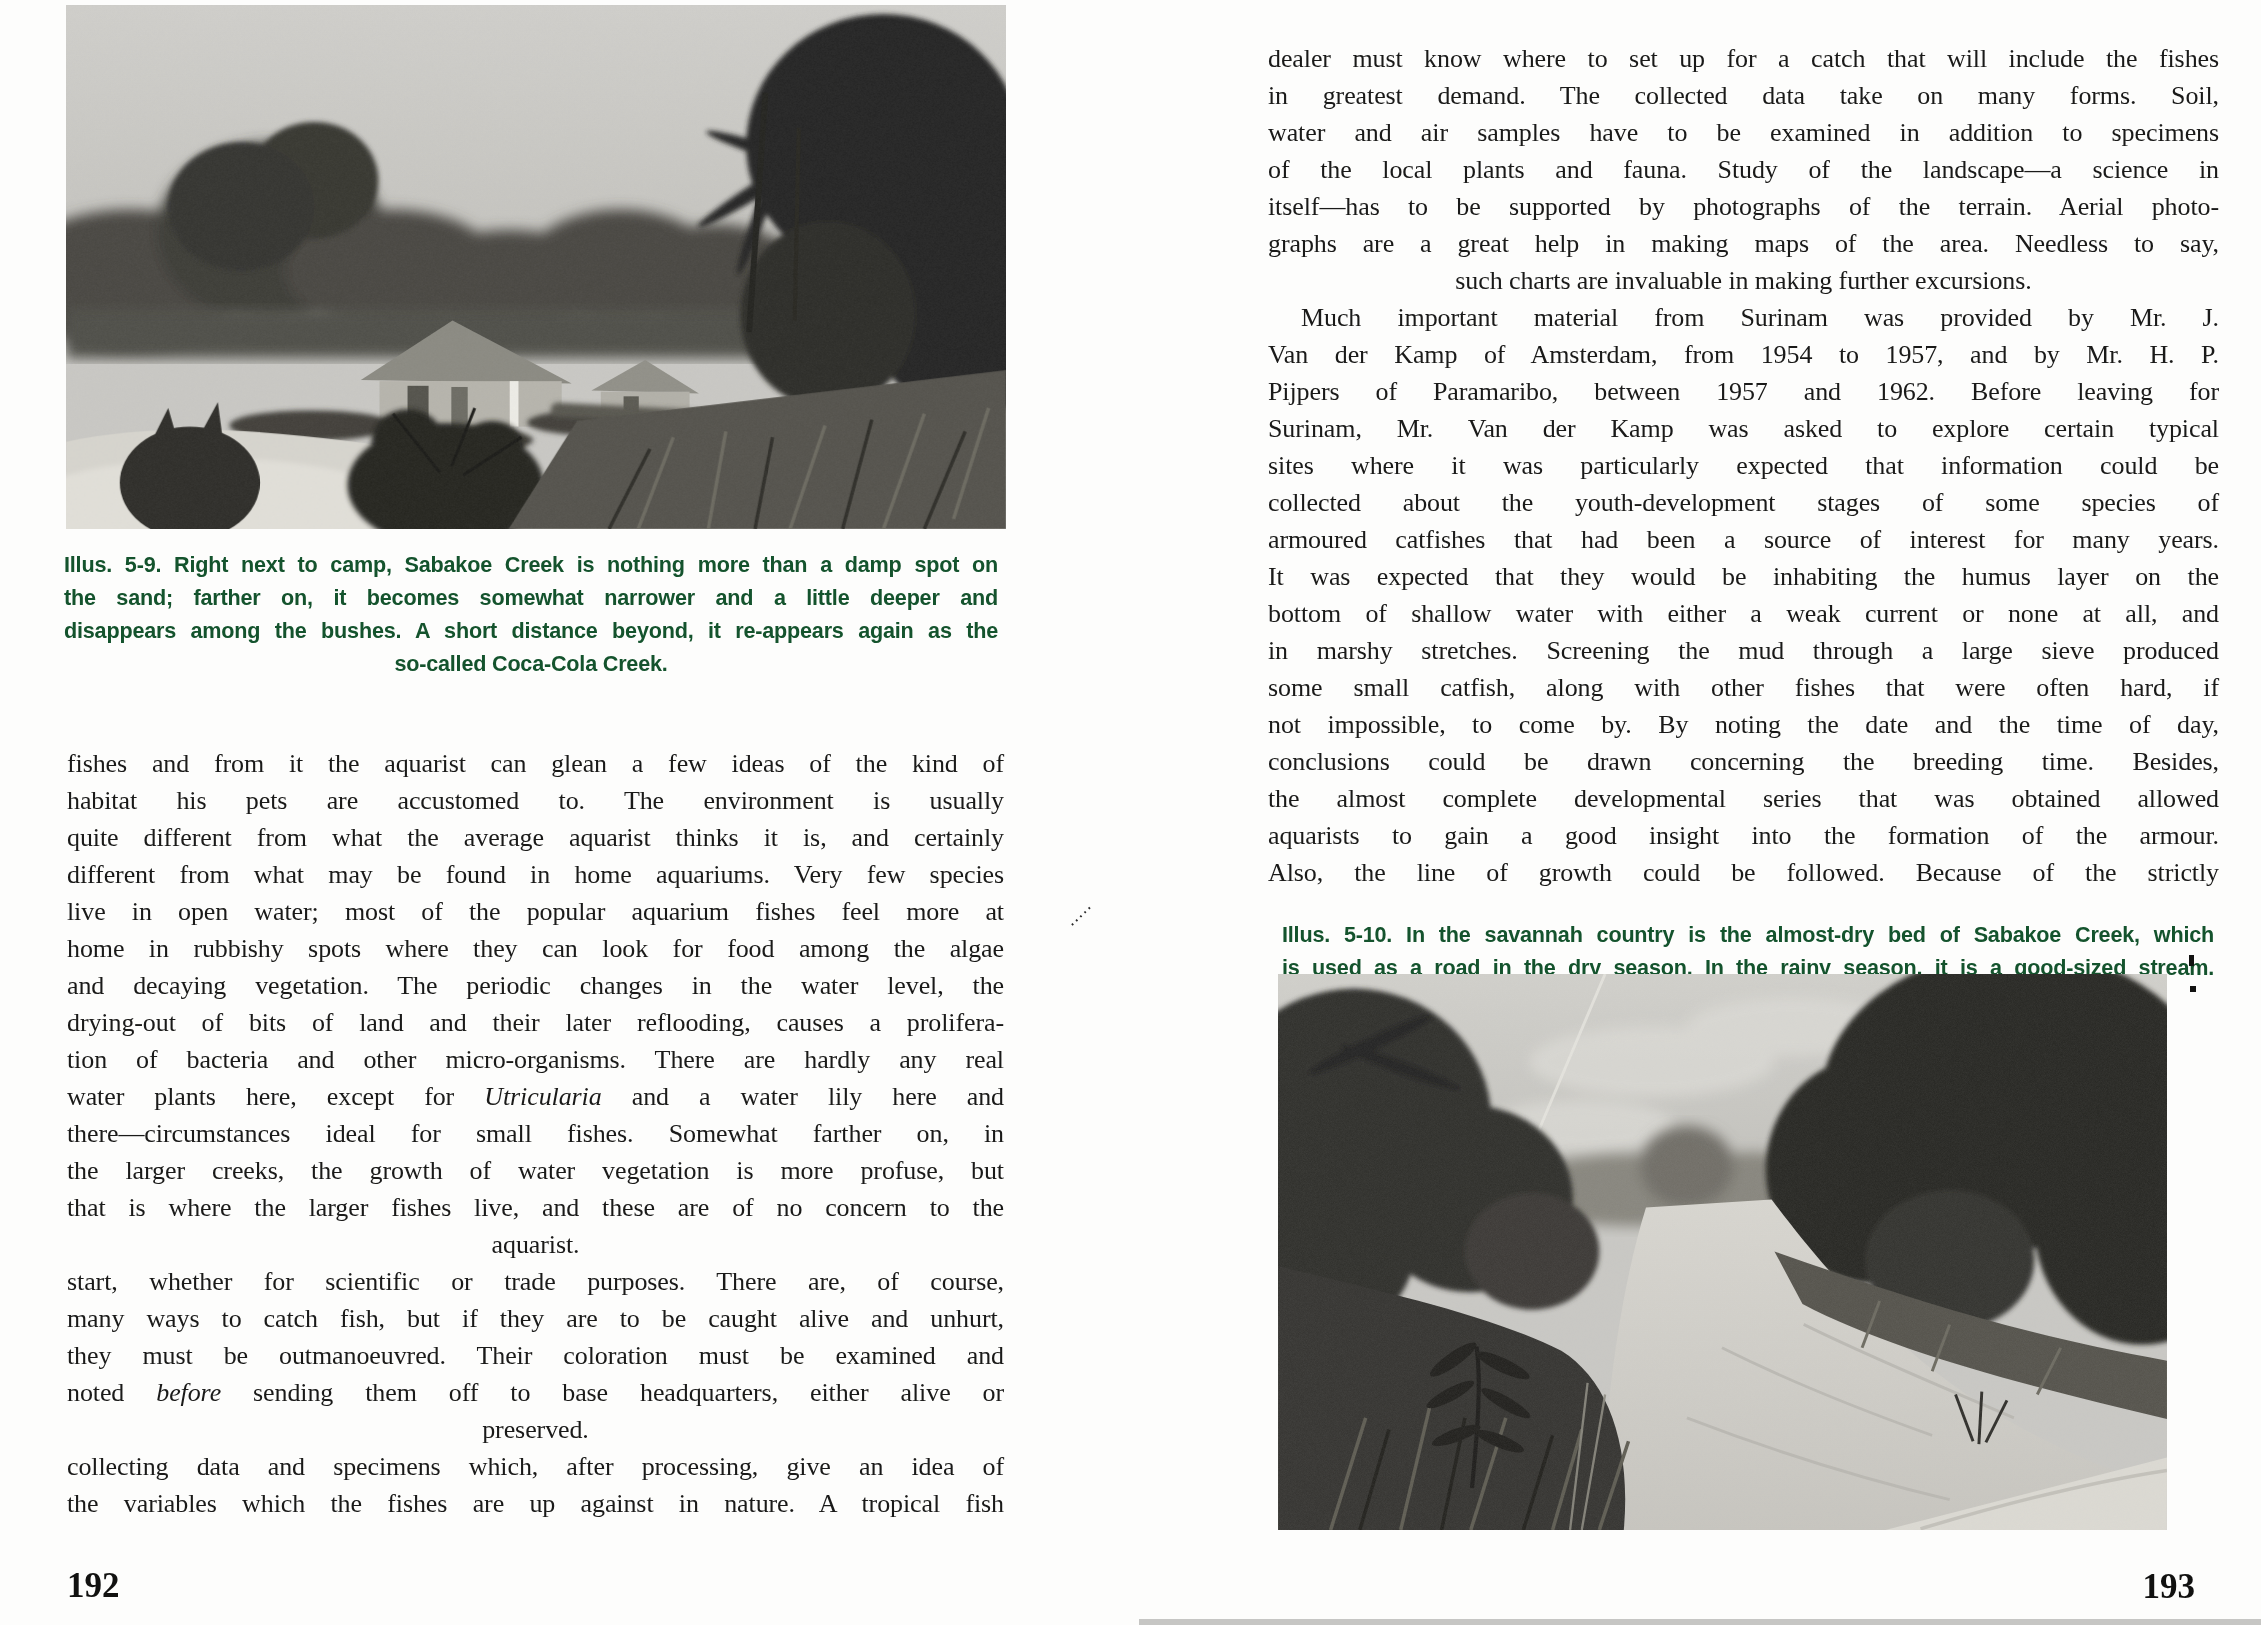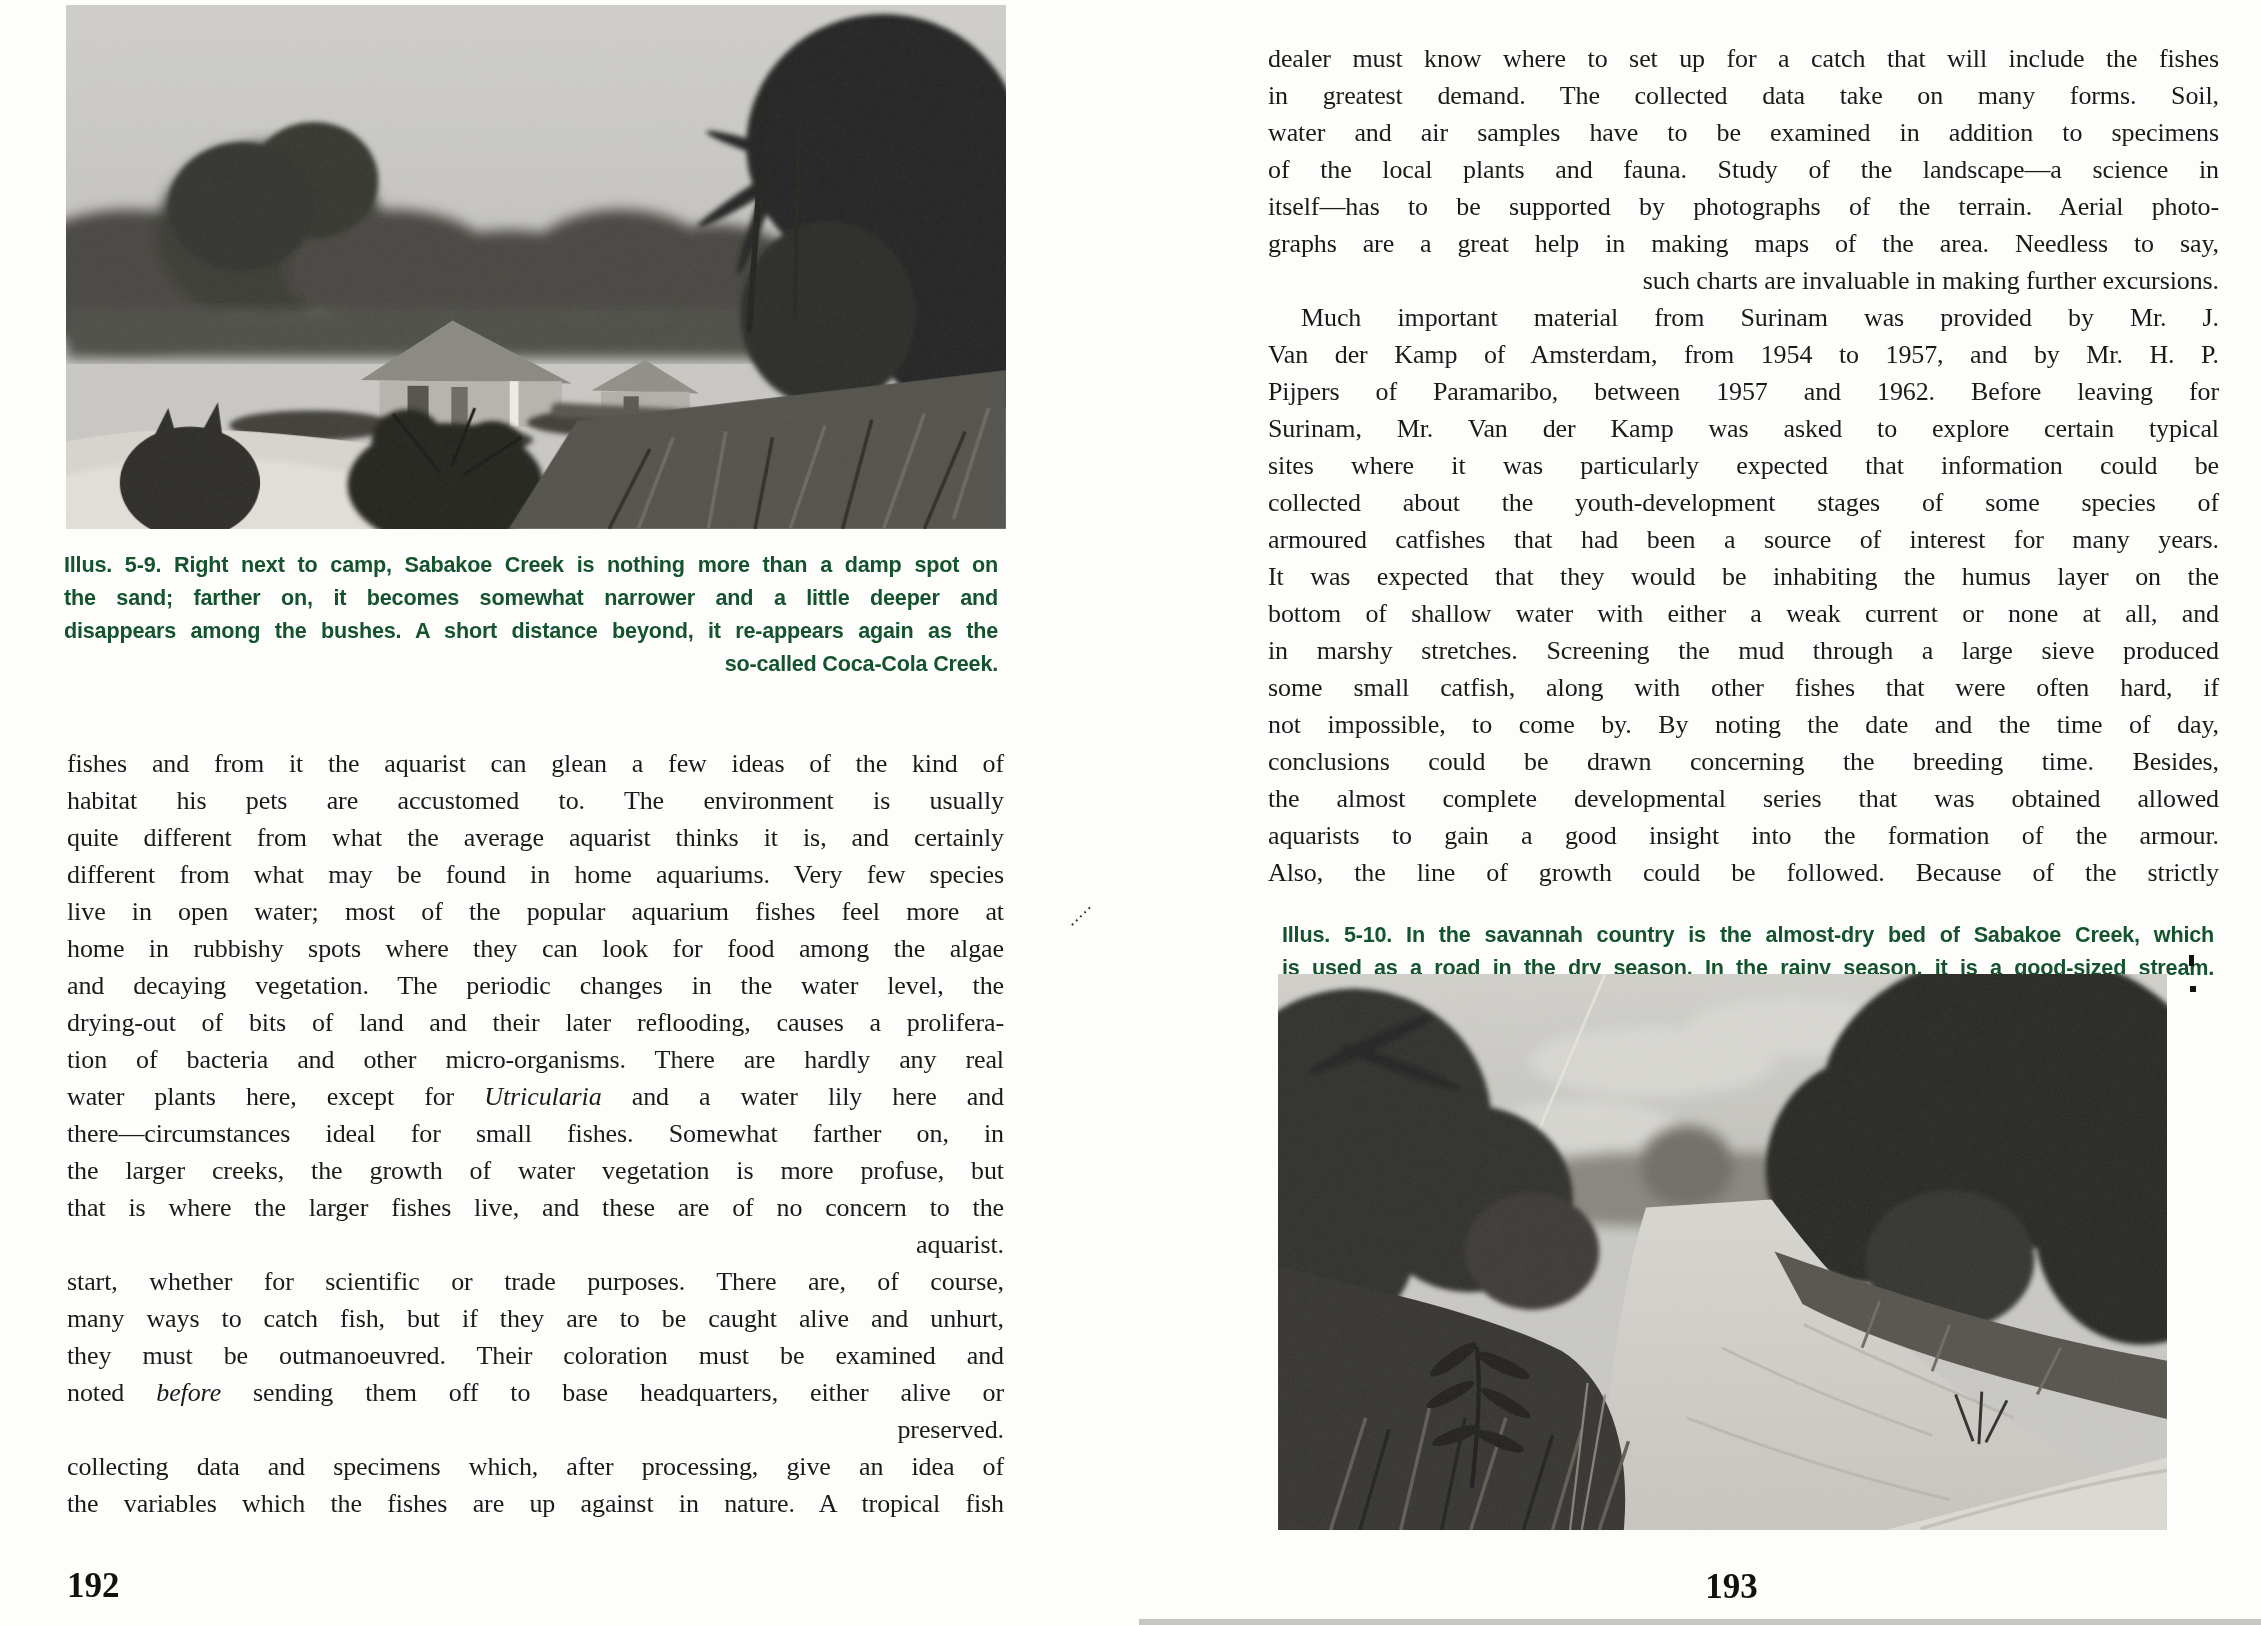--- a/index.html
+++ b/index.html
@@ -23,21 +23,21 @@
     margin-top: 31px;
   }
   .caption-col {
     font-family: "Liberation Sans", sans-serif;
     font-weight: 700;
     font-size: 21.6px;
     line-height: 33px;
     letter-spacing: -0.2px;
     color: #14532d;
   }
-  .line { text-align: right; }
+  .line { text-align: center; }
   .line.j { text-align: justify; text-align-last: justify; }
   .line.ind { text-indent: 33px; }
   .line i { font-style: italic; }
   .pagenum {
     font-family: Liberation Serif, serif;
     font-weight: 700;
     font-size: 35px;
     color: #111110;
   }
   .mark-bar { width: 5.3px; height: 10.5px; background: #121211; }
@@ -341,18 +341,18 @@
         <path d="M500,952 L530,700"></path>
           <path d="M520,952 L560,720"></path>
       </g>
       <rect width="100%" height="100%" filter="url(#r-grain)" opacity="0.20"></rect>
     </svg>
   </div>
 
   <div class="abs mark-bar" style="left:2189px; top:955px;"></div>
   <div class="abs mark-dot" style="left:2190px; top:986px;"></div>
 
-  <div class="abs pagenum" style="left:1268px; top:1567px; width:927px; text-align:center;">193</div>
+  <div class="abs pagenum" style="left:1268px; top:1567px; width:927px; text-align:right;">193</div>
 
   <div class="abs scan-strip" style="left:1139px; top:1619px; width:1122px; height:6.4px;"></div>
 
 </div>
 
 
 </body></html>

